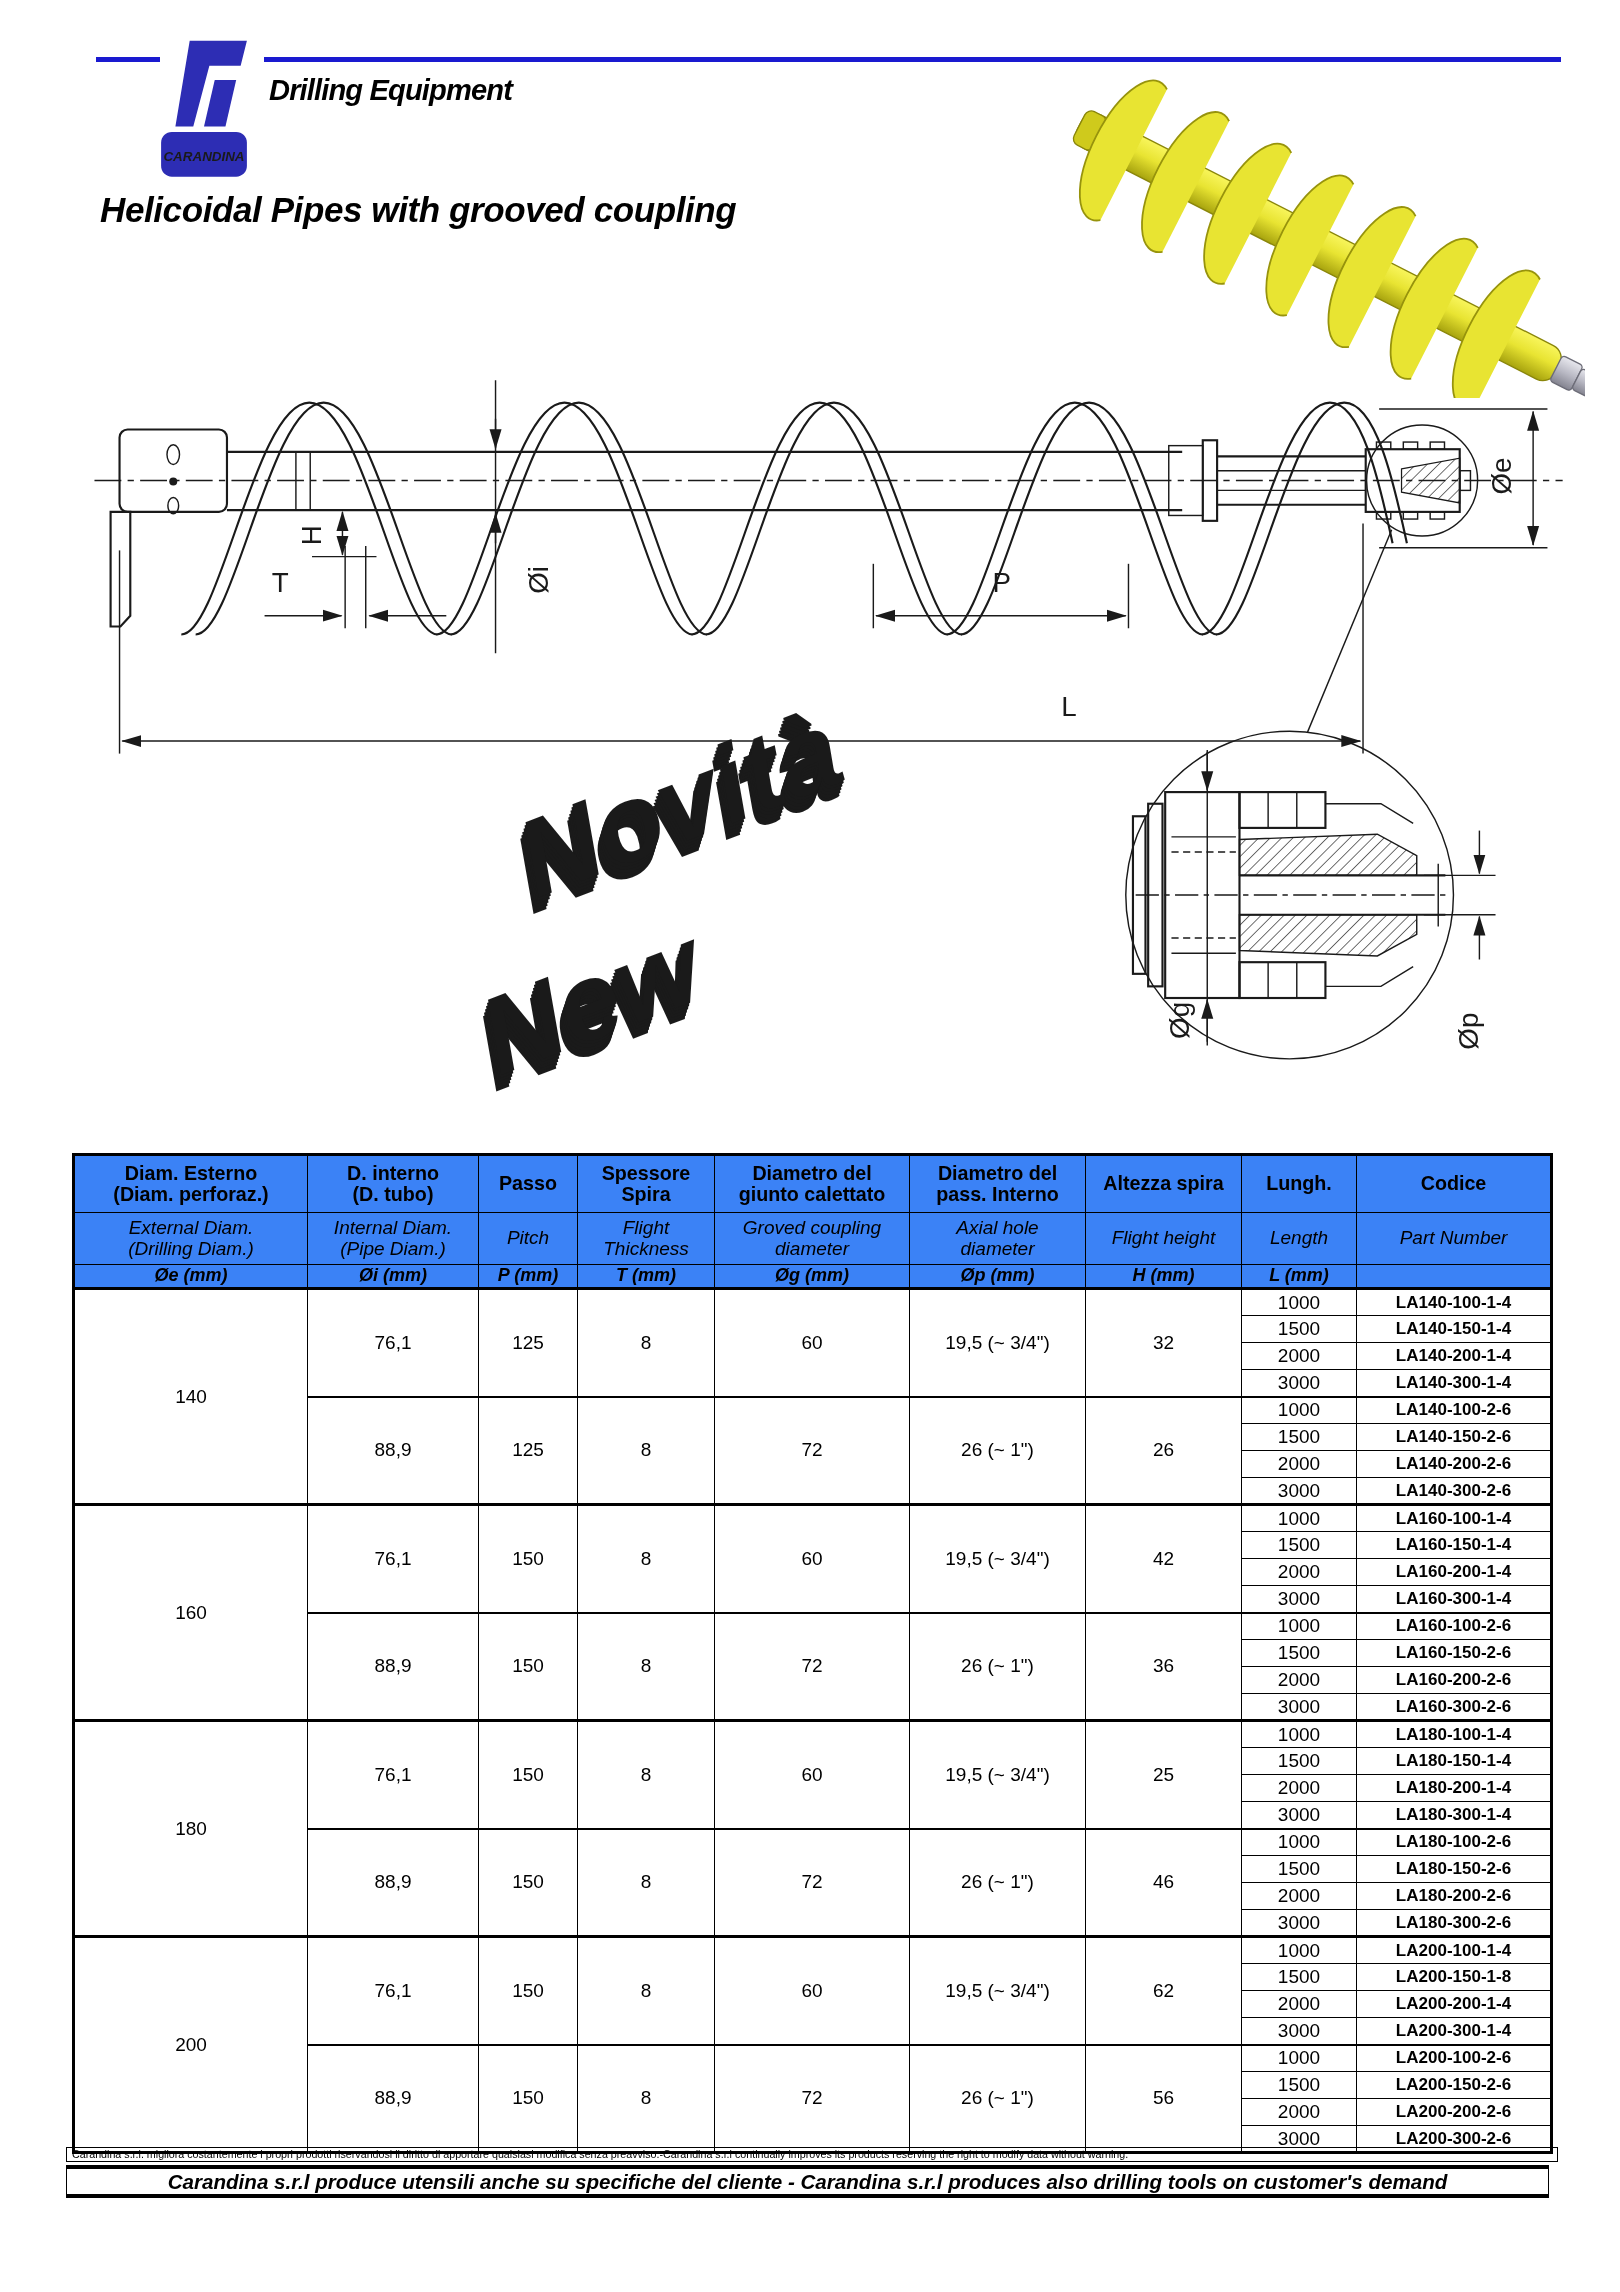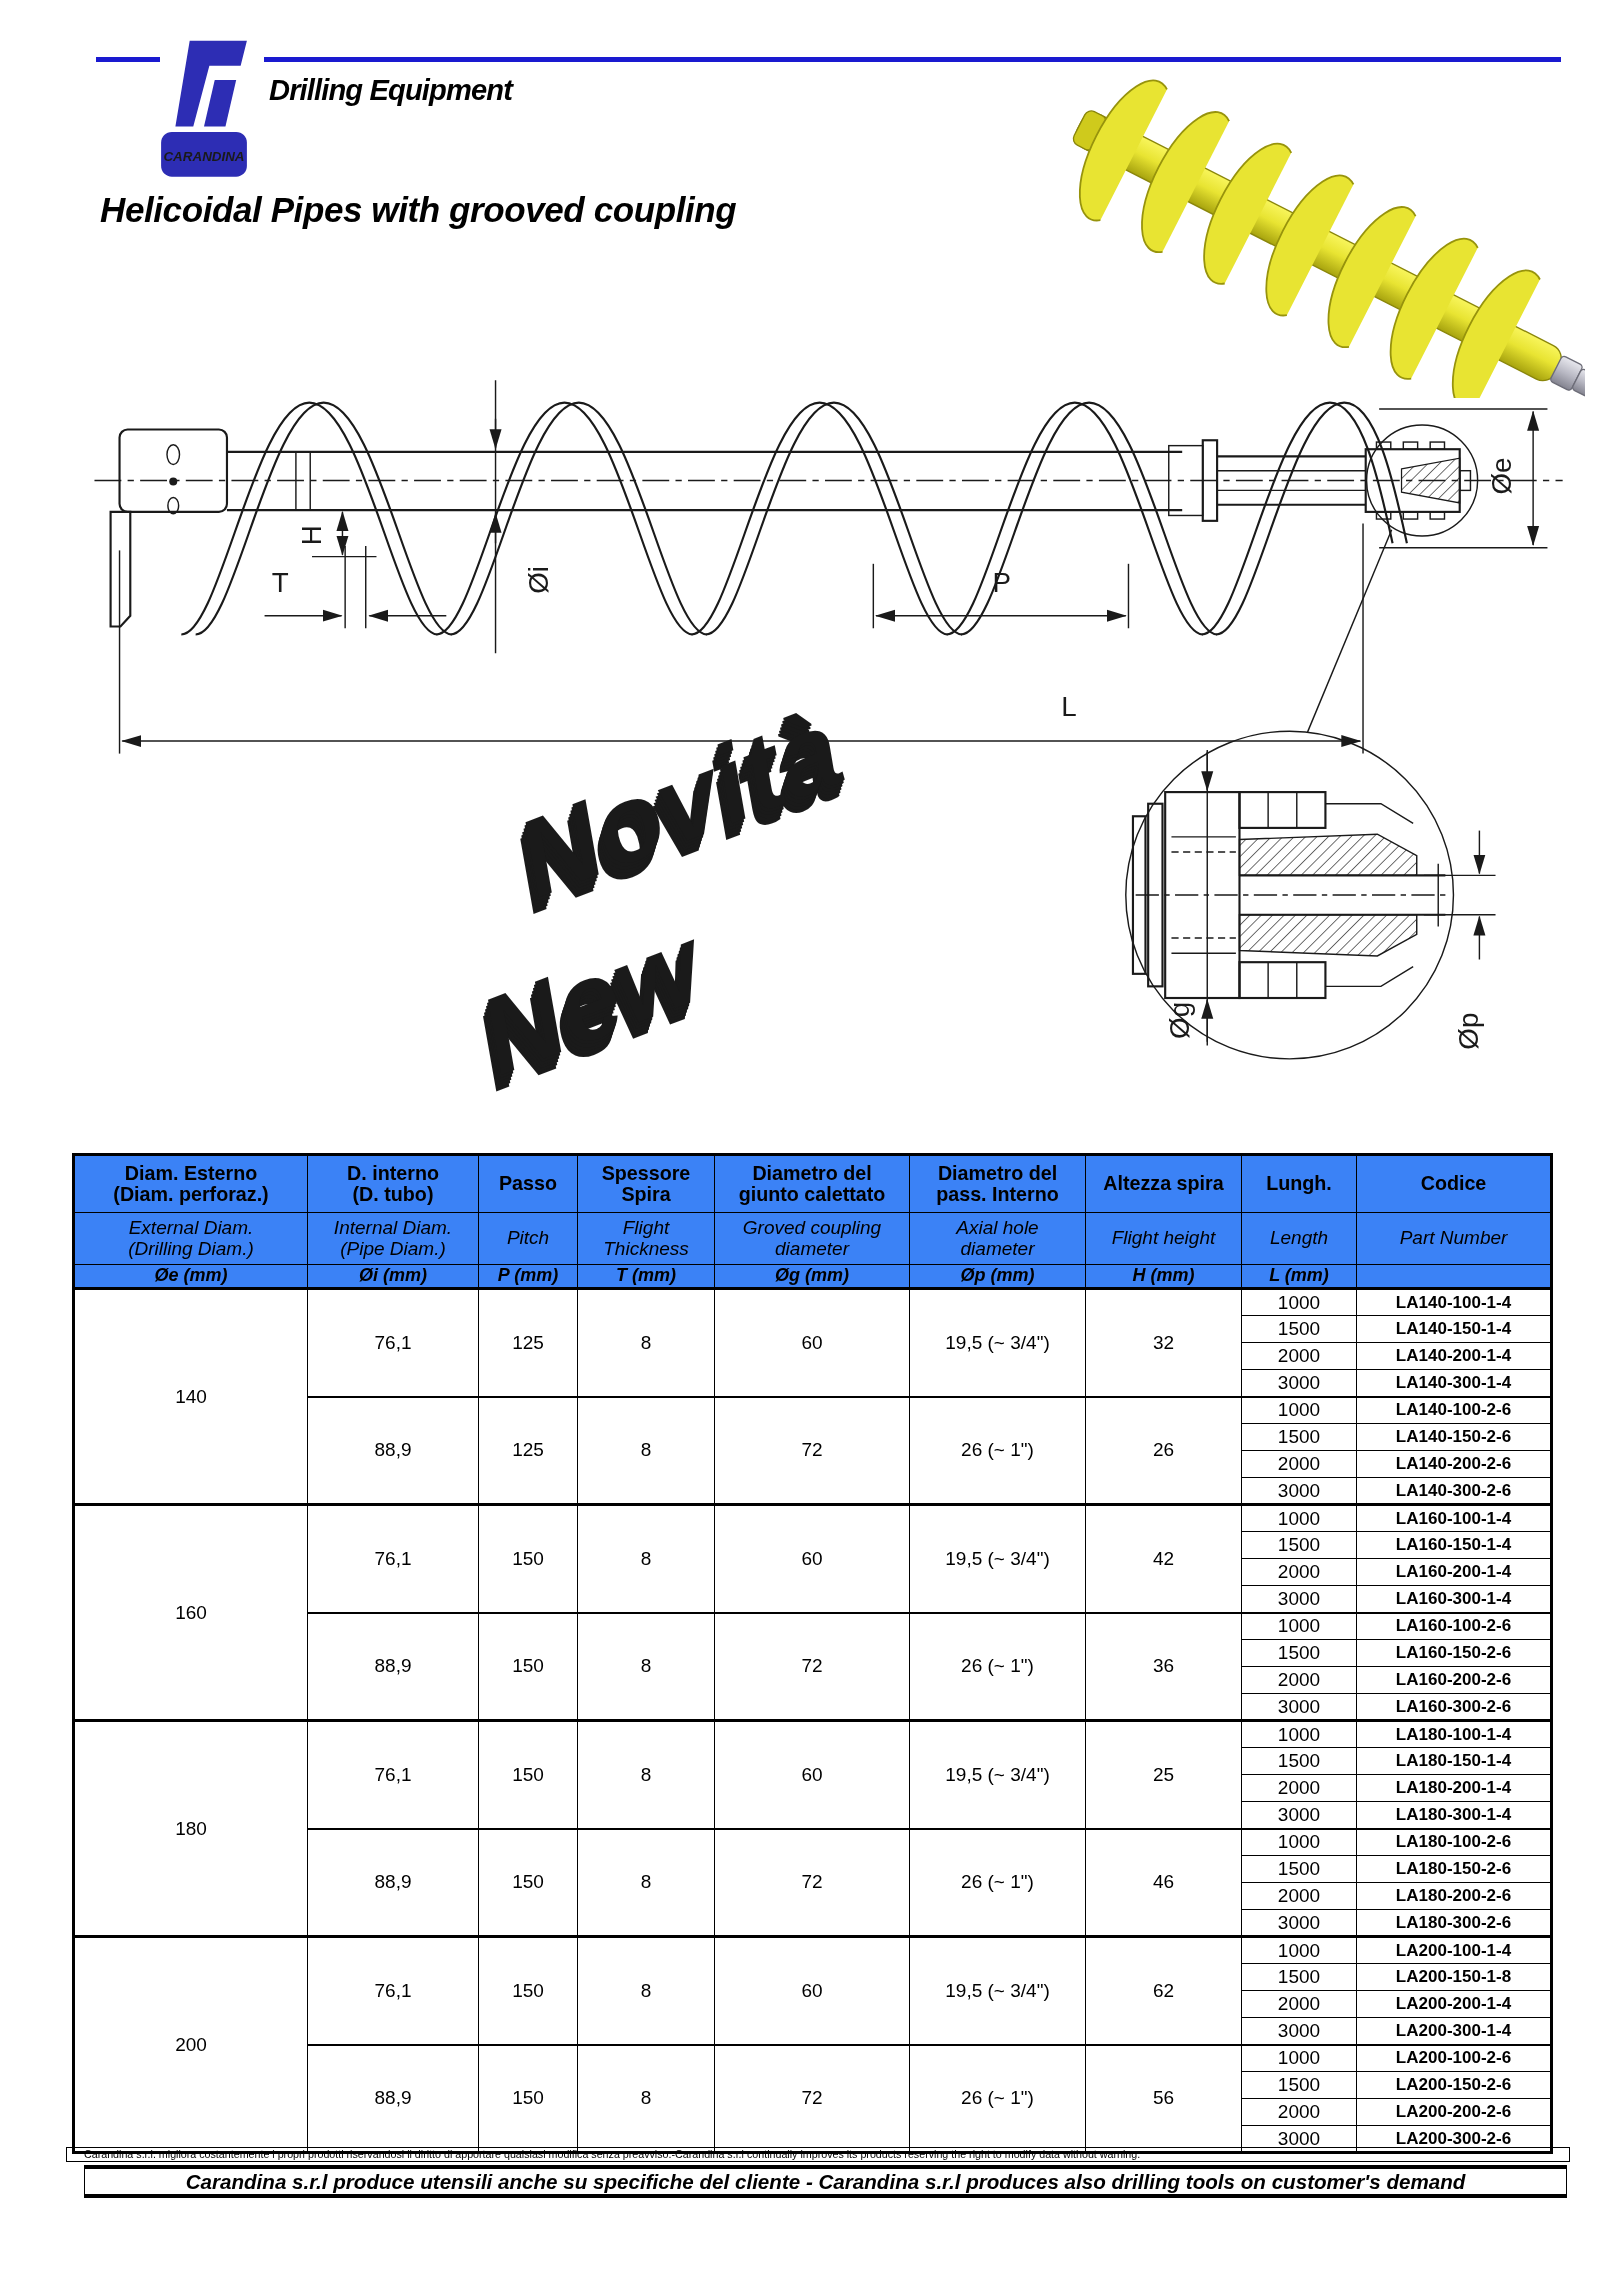--- a/index.html
+++ b/index.html
@@ -31,22 +31,22 @@
   #spec-table tr.hdr-unit{height:24px;}#spec-table tr.hdr-unit th{font-size:18px;font-weight:bold;font-style:italic;border-bottom:3.6px solid #000;}
   #spec-table tbody tr{height:27px;}
   #spec-table tbody td{font-size:19px;}
   #spec-table tbody td.code{font-weight:bold;font-size:17px;}
   #spec-table tbody tr.sub-start td{border-top:2.7px solid #000;}
   #spec-table tbody tr.group-start td{border-top:3.6px solid #000;}
   #spec-table{border:3.6px solid #000;}
 
   
   #disclaimer{left:66px;top:2147px;width:1485px;height:13.4px;border:1.8px solid #000;
-              font-size:10.7px;line-height:12.5px;padding-left:17px;white-space:nowrap;overflow:hidden;}
-  #banner{left:84px;top:2165px;width:1481px;height:25px;border-top:4.5px solid #000;border-bottom:4.5px solid #000;
+              font-size:10.7px;line-height:12.5px;padding-left:5px;white-space:nowrap;overflow:hidden;}
+  #banner{left:66px;top:2165px;width:1481px;height:25px;border-top:4.5px solid #000;border-bottom:4.5px solid #000;
           border-left:1.8px solid #000;border-right:1.8px solid #000;
           display:flex;align-items:center;justify-content:center;
           font-size:20.6px;font-weight:bold;font-style:italic;}
 </style>
 </head>
 <body>
 
 <div id="page">
 
   <div class="hline" style="left:96px;top:57px;width:64px;"></div>

